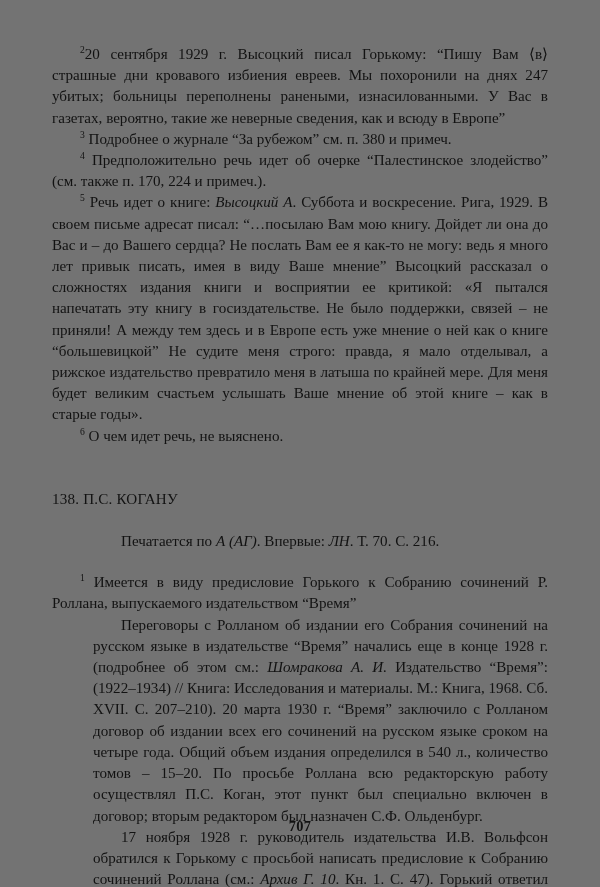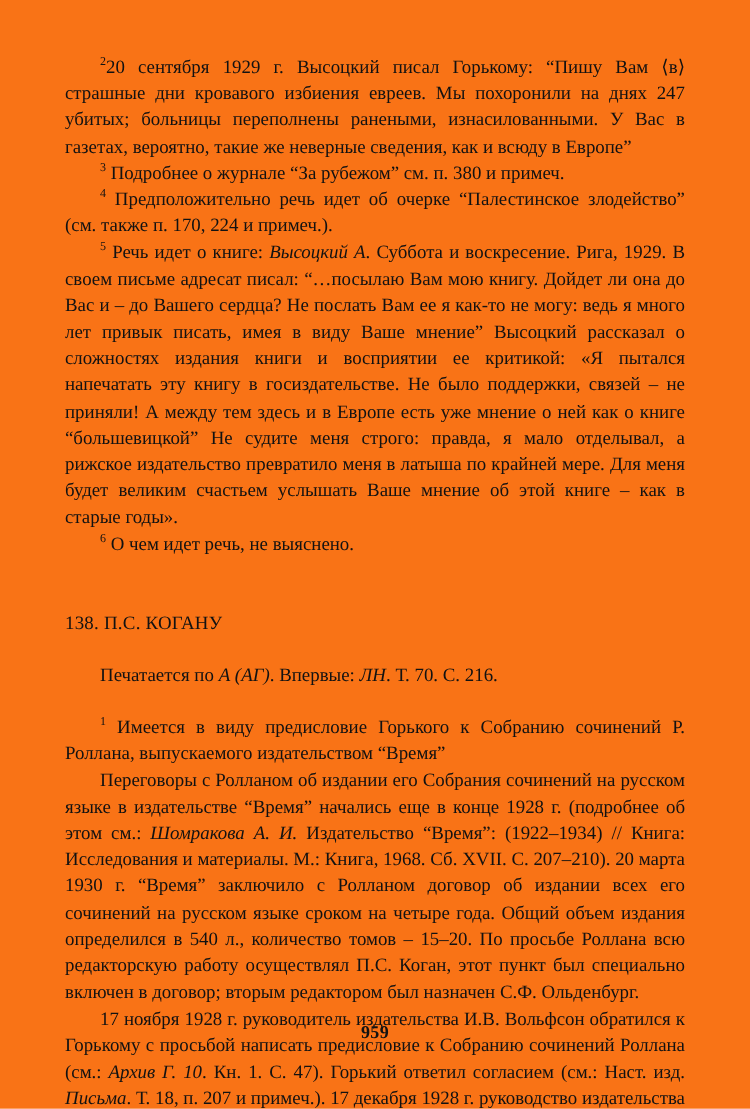--- a/index.html
+++ b/index.html
@@ -11,40 +11,41 @@
     height: 887px;
     background: #fefefe;
     font-family: "Liberation Serif", "DejaVu Serif", serif;
     color: #121212;
     overflow: hidden;
   }
   .page {
     position: relative;
     width: 600px;
     height: 887px;
-    background: #f97316;
+    background: #737373;
     box-sizing: border-box;
   }
   .content {
     position: absolute;
     left: 52px;
     top: 44px;
     width: 496px;
   }
   p {
     margin: 0;
     font-size: 15.1px;
     line-height: 21.2px;
     text-align: justify;
     text-justify: inter-word;
     -webkit-hyphens: none;
     hyphens: none;
   }
   p.indent {
     text-indent: 28px;
+    margin-left: 41px;
   }
   p.note {
     text-indent: 28px;
   }
   
   sup.fn {
     font-size: 9.6px;
     vertical-align: super;
     line-height: 0;
   }
@@ -97,14 +98,14 @@
     <div class="spacer-sm"></div>
 
     <p class="note"><sup class="fn">1</sup> <span>Имеется в виду предисловие Горького к Собранию сочинений Р. Роллана, выпускаемого издательством “Время”</span></p>
 
     <p class="indent"><span>Переговоры с Ролланом об издании его Собрания сочинений на русском языке в издательстве “Время” начались еще в конце 1928 г. (подробнее об этом см.: </span><i>Шомракова А. И.</i><span> Издательство “Время”: (1922–1934) // Книга: Исследования и материалы. М.: Книга, 1968. Сб. XVII. С. 207–210). 20 марта 1930 г. “Время” заключило с Ролланом договор об издании всех его сочинений на русском языке сроком на четыре года. Общий объем издания определился в 540 л., количество томов – 15–20. По просьбе Роллана всю редакторскую работу осуществлял П.С. Коган, этот пункт был специально включен в договор; вторым редактором был назначен С.Ф. Ольденбург.</span></p>
 
     <p class="indent"><span>17 ноября 1928 г. руководитель издательства И.В. Вольфсон обратился к Горькому с просьбой написать предисловие к Собранию сочинений Роллана (см.: </span><i>Архив Г. 10</i><span>. Кн. 1. С. 47). Горький ответил согласием (см.: Наст. изд. </span><i>Письма</i><span>. Т. 18, п. 207 и примеч.). 17 декабря 1928 г. руководство издательства известило Роллана о своем намерении издать его Собрание сочинений на русском языке с предисловием Горького и С. Цвейга (см.: </span></p>
 
   </div>
 
-  <div class="folio">959</div>
+  <div class="folio">707</div>
 </div>
 
 </body></html>

